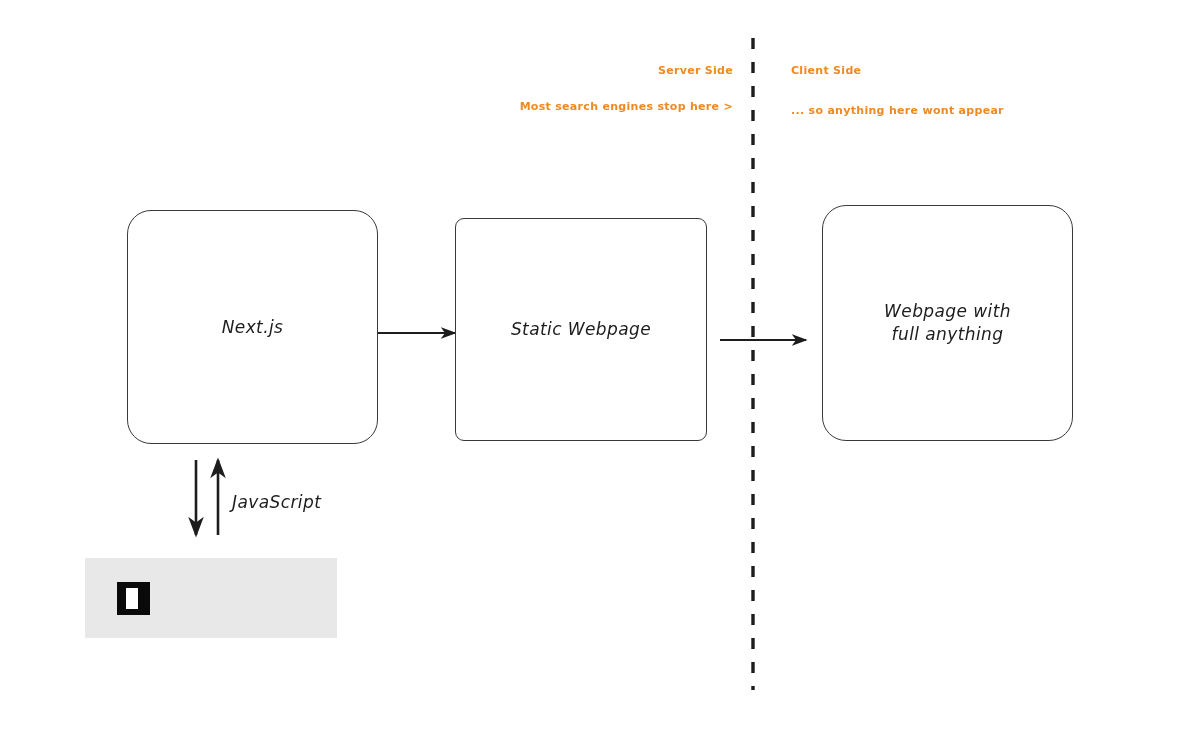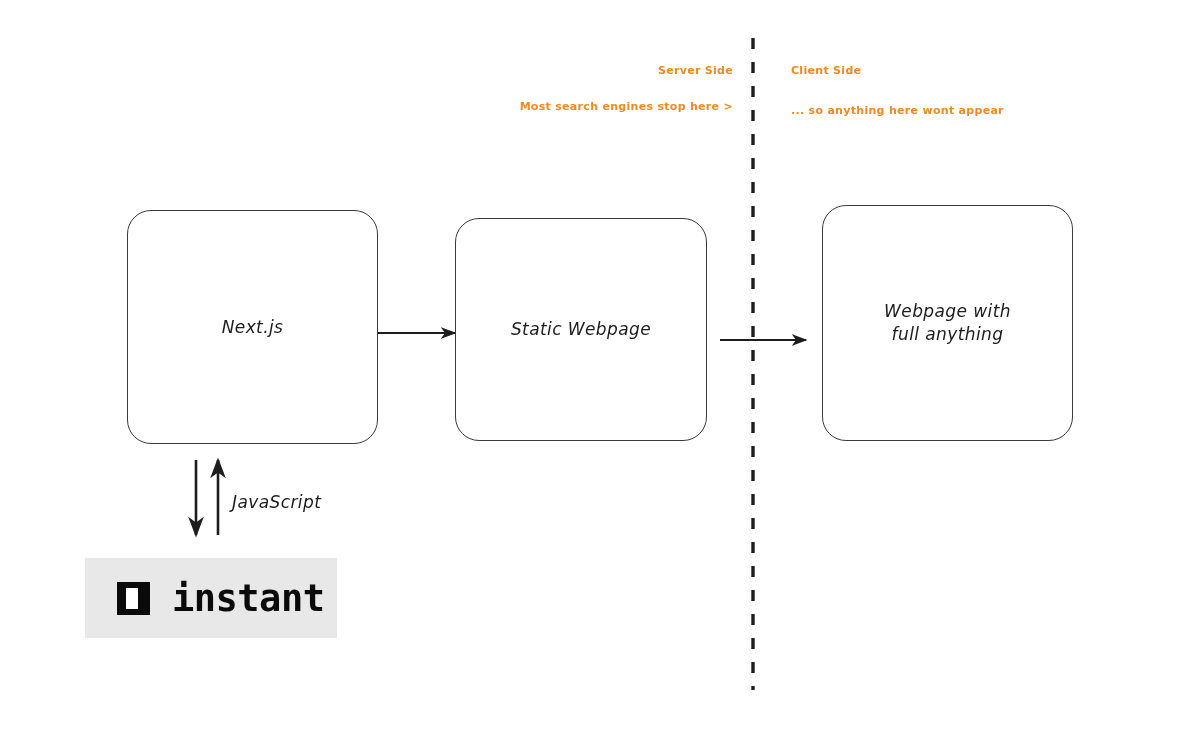--- a/index.html
+++ b/index.html
@@ -37,21 +37,21 @@
     font-family: "DejaVu Sans", sans-serif;
     font-style: italic;
     font-size: 17px;
     line-height: 1.35;
     color: #1d1d1d;
     letter-spacing: 0.4px;
     white-space: pre-line;
   }
 
   #box-nextjs    { left: 85px;  top: 210px; width: 251px; height: 234px; margin-left: 42px; }
-  #box-static    { left: 455px; top: 218px; width: 252px; height: 223px; }
+  #box-static    { left: 455px; top: 218px; width: 252px; height: 223px; border-radius: 9px; }
   #box-fullpage  { left: 822px; top: 205px; width: 251px; height: 236px; }
 
   
   .annot {
     position: absolute;
     font-family: "DejaVu Sans", sans-serif;
     font-weight: 600;
     font-size: 11px;
     letter-spacing: 0.3px;
     white-space: nowrap;
@@ -155,14 +155,13 @@
 <div class="annot" id="annot-search-stop" style="color: rgb(238, 138, 34);">Most search engines stop here &gt;</div>
 
 <div class="annot" id="annot-client-side" style="color: rgb(238, 138, 34); text-align: right;">Client Side</div>
 
 <div class="annot" id="annot-wont-appear" style="color: rgb(238, 138, 34);">... so anything here wont appear</div>
 
 <div id="js-label">JavaScript</div>
 
 <div id="instant-logo-box">
   <div id="instant-mark"></div>
-  <div id="instant-wordmark">instant</div>
 </div>
 
 </body></html>

